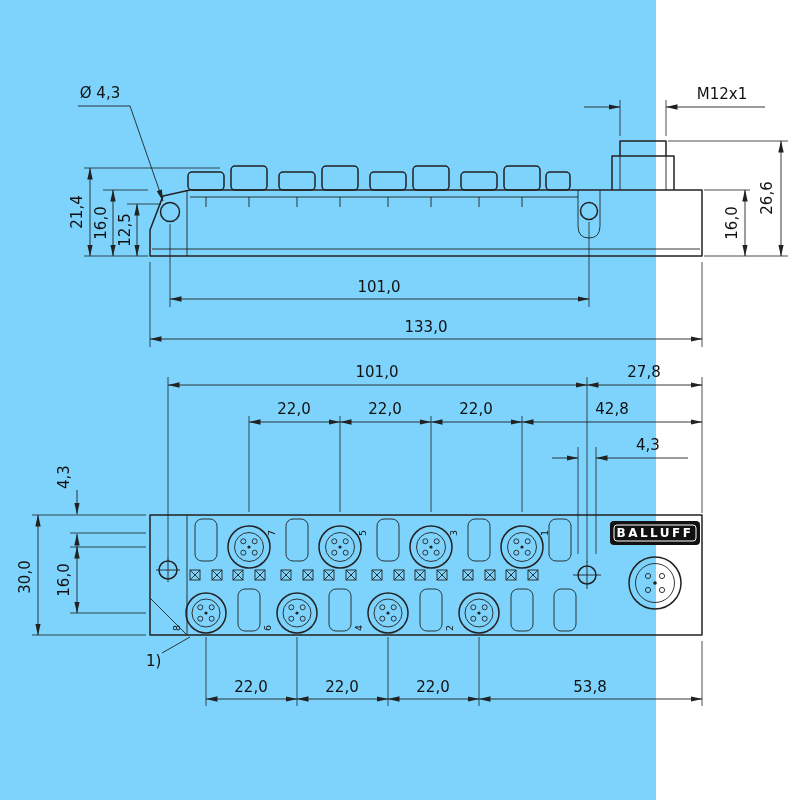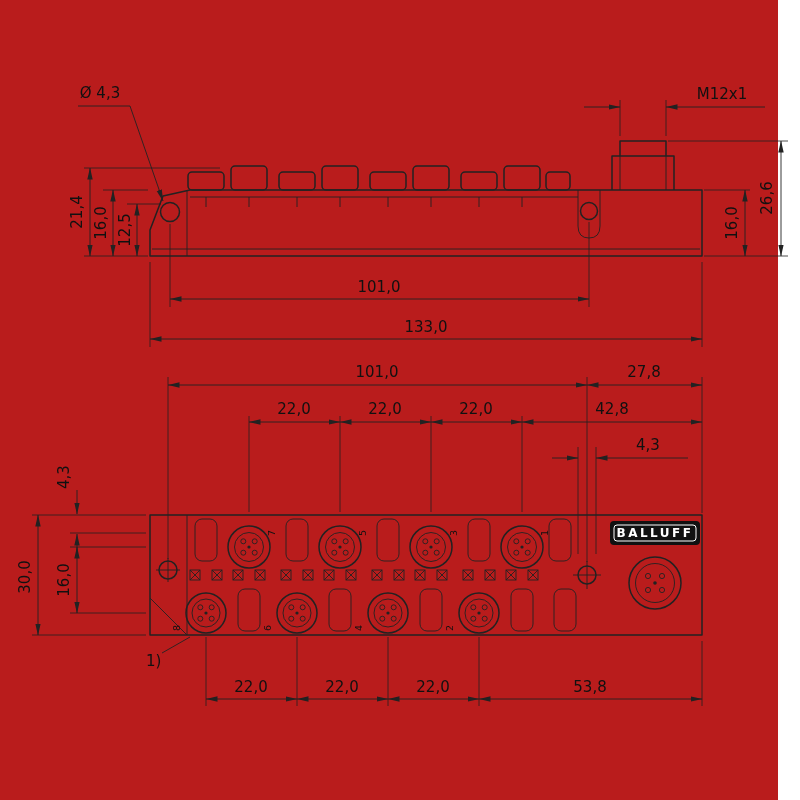--- a/index.html
+++ b/index.html
@@ -1,16 +1,16 @@
 <!DOCTYPE html>
 <html><head>
 <meta charset="utf-8">
 <style>
   html,body{margin:0;padding:0;background:#fff;}
-  .canvas{width:778px;height:800px;background:#b91c1c;position:relative;}
+  .canvas{width:656px;height:800px;background:#7dd3fc;position:relative;}
   svg text{font-family:"DejaVu Sans", sans-serif;font-size:15px;fill:#111;}
   .thick{stroke:#222;stroke-width:1.5;fill:none;stroke-linejoin:round;}
   .thin{stroke:#222;stroke-width:0.9;fill:none;}
   .ext{stroke:#222;stroke-width:0.8;fill:none;}
   .dim{stroke:#222;stroke-width:0.9;fill:none;marker-start:url(#arr);marker-end:url(#arr);}
   .dime{stroke:#222;stroke-width:0.9;fill:none;marker-end:url(#arr);}
   .dimtext{text-anchor:middle;}
   .logo-text{font-weight:bold;letter-spacing:2.5px;font-size:12px;fill:#fff;text-anchor:middle;}
   .digit{font-size:9.5px;text-anchor:middle;}
 </style>

